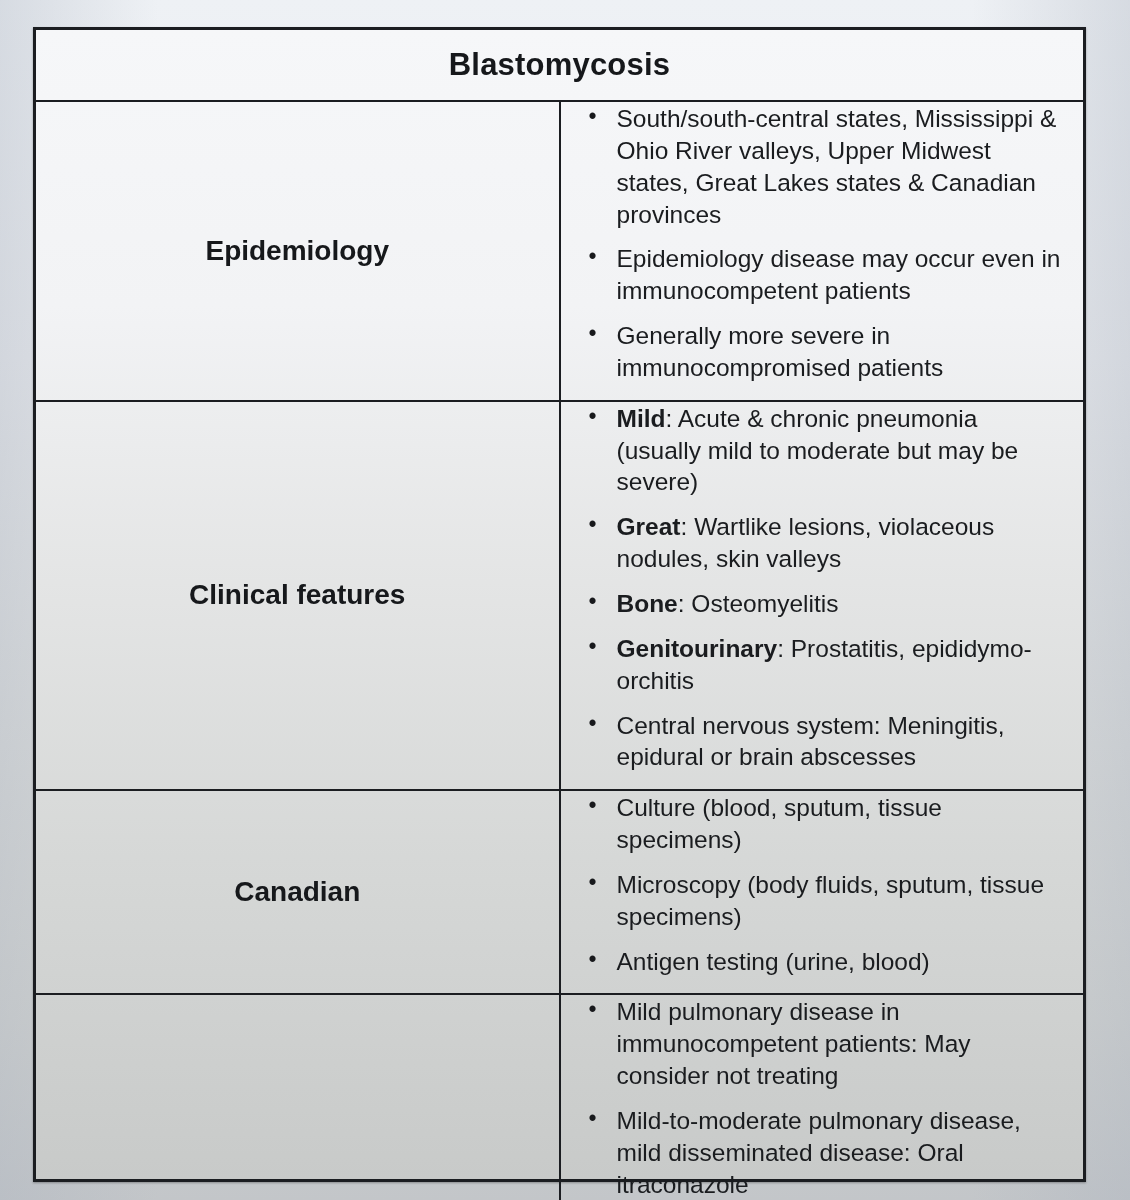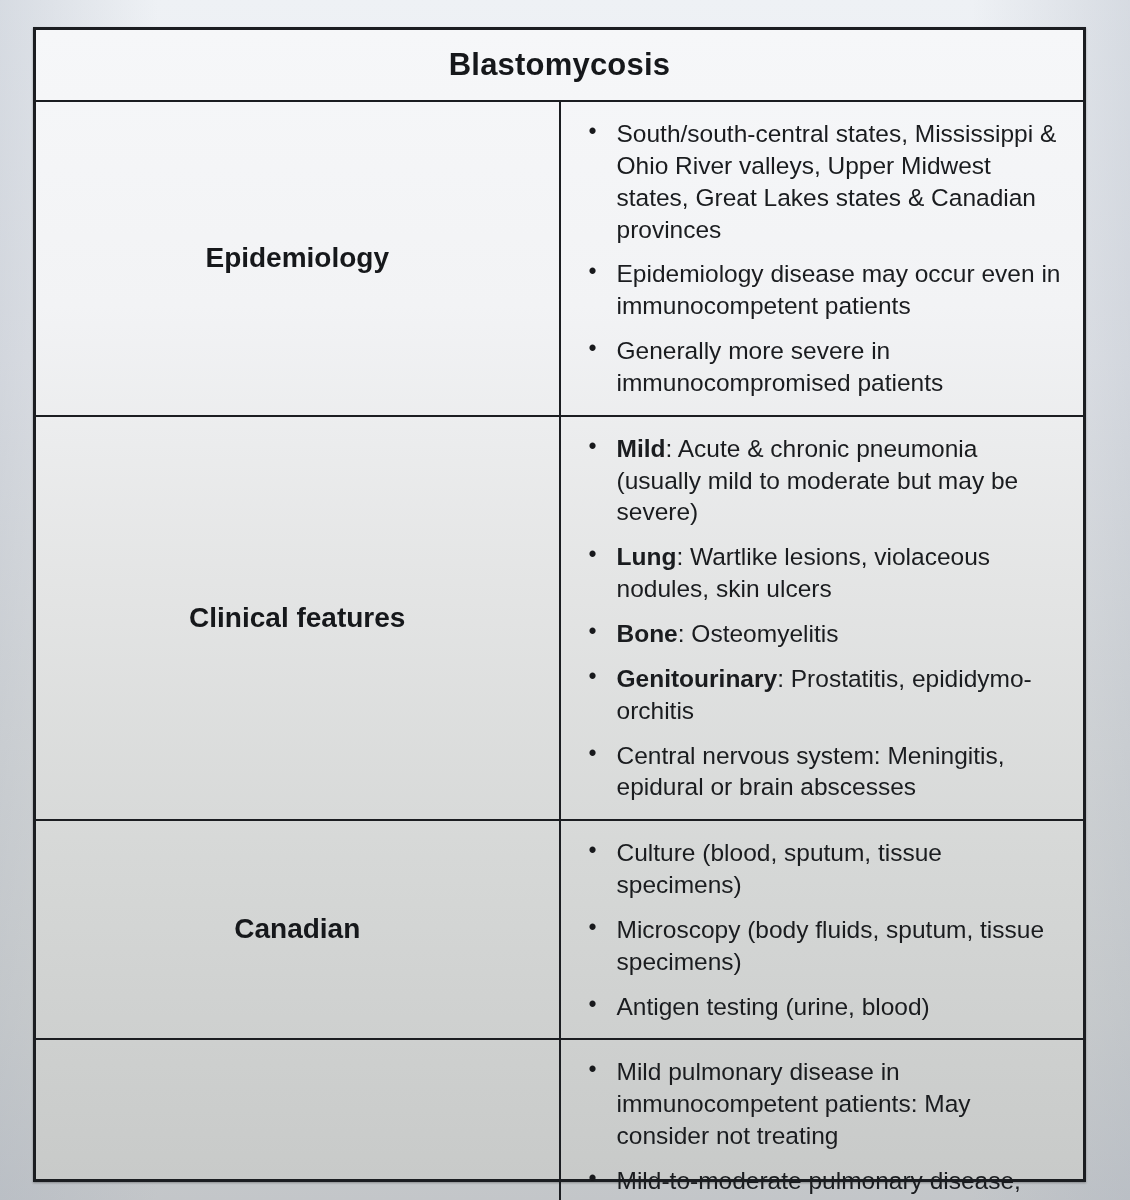--- a/index.html
+++ b/index.html
@@ -84,21 +84,21 @@
   .row-label {
     text-align: center;
     font-size: 28px;
     font-weight: bold;
     color: #16181b;
     line-height: 1.24;
     padding: 0 6px;
   }
 
   
-  .content-cell { padding: 16px 18px 16px 22px; }
+  .content-cell { padding: 1px 18px 16px 22px; }
 
   ul.bullets {
     list-style: none;
     margin: 0;
     padding: 0;
   }
   ul.bullets > li {
     position: relative;
     padding-left: 34px;
     margin: 0 0 13px 0;
@@ -151,21 +151,21 @@
         </td>
       </tr>
 
       <tr>
         <td class="label-col no-left">
           <div class="row-label">Clinical features</div>
         </td>
         <td class="content-cell no-right">
           <ul class="bullets sec-clinical">
             <li><span class="lead">Mild</span><span>: Acute &amp; chronic pneumonia (usually mild to moderate but may be severe)</span></li>
-            <li><span class="lead">Lung</span><span>: Wartlike lesions, violaceous nodules, skin ulcers</span></li>
+            <li><span class="lead">Great</span><span>: Wartlike lesions, violaceous nodules, skin valleys</span></li>
             <li><span class="lead">Bone</span><span>: Osteomyelitis</span></li>
             <li><span class="lead">Genitourinary</span><span>: Prostatitis, epididymo-orchitis</span></li>
             <li><span>Central nervous system: Meningitis, epidural or brain abscesses</span></li>
           </ul>
         </td>
       </tr>
 
       <tr>
         <td class="label-col no-left">
           <div class="row-label">Canadian</div>

